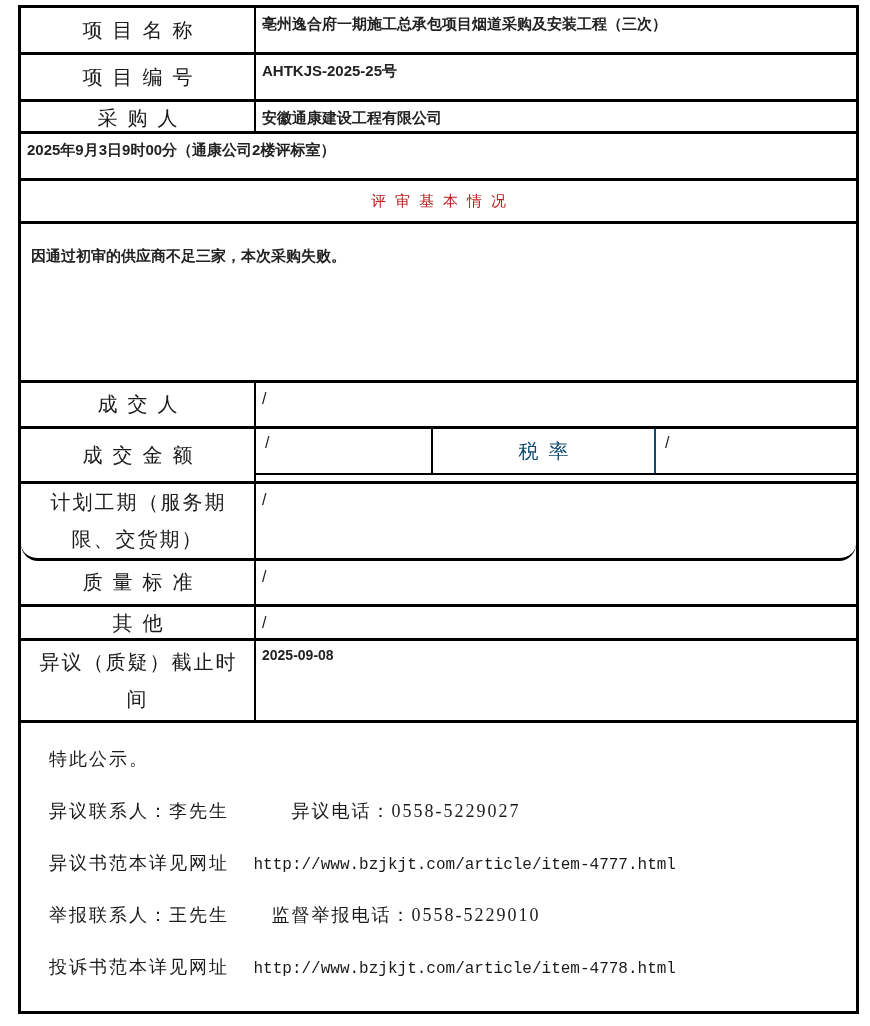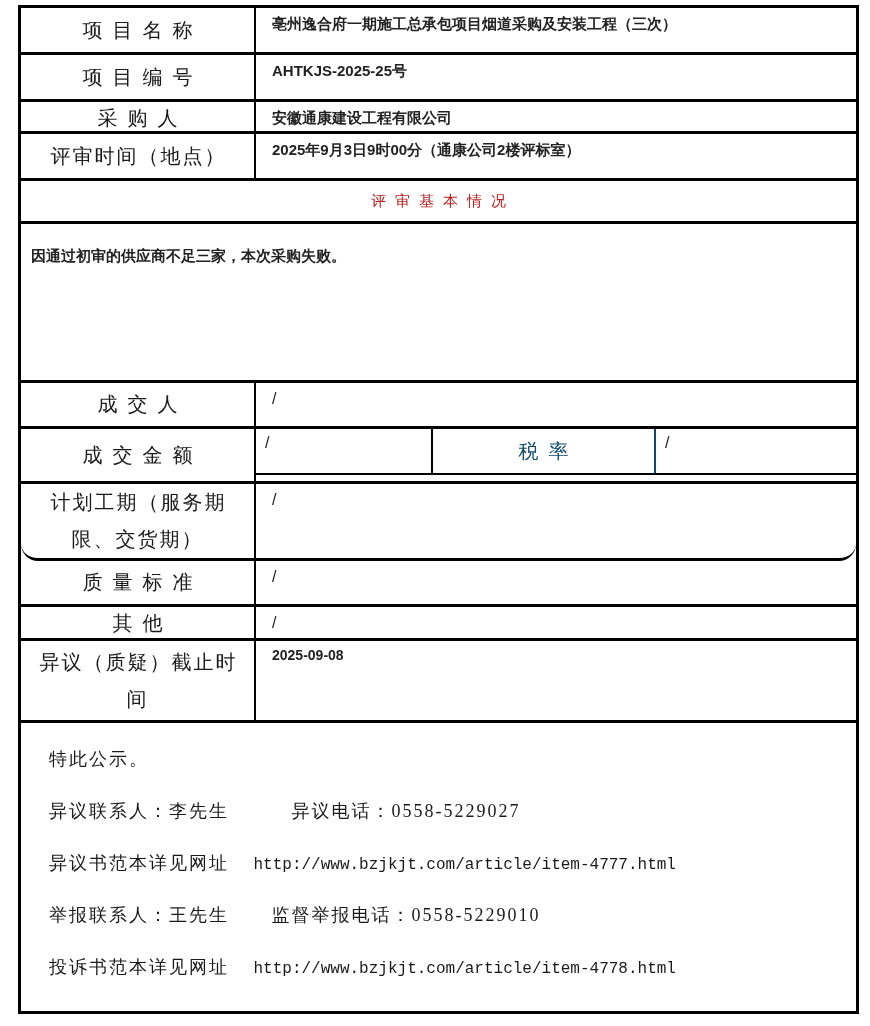--- a/index.html
+++ b/index.html
@@ -18,21 +18,21 @@
   }
   .row.last{border-bottom:none;flex:1 1 auto;}
   .label-cell{
     width:235px;box-sizing:border-box;border-right:2px solid #000;
     display:flex;align-items:center;justify-content:center;text-align:center;
     font-size:20px;line-height:1.85;color:#1a1a1a;padding:16px 12px;
   }
   .ls-wide{letter-spacing:10px;text-indent:10px;}
   .ls-mid{letter-spacing:2px;text-indent:2px;}
   .value-cell{
-    flex:1 1 auto;box-sizing:border-box;padding:5px 16px;
+    flex:1 1 auto;box-sizing:border-box;padding:5px 6px;
     font-family:"Liberation Sans","DejaVu Sans",sans-serif;
     font-weight:bold;font-size:15px;color:#222;line-height:1.4;
     overflow:hidden;
   }
   .value-slash{font-weight:normal;font-size:16px;}
   .header-cell{
     flex:1 1 auto;display:flex;align-items:center;justify-content:center;
     font-size:15px;letter-spacing:9px;text-indent:9px;color:#b91c1c;
   }
   .note-cell{
@@ -91,21 +91,20 @@
     <div class="label-cell ls-wide">项目编号</div>
     <div class="value-cell">AHTKJS-2025-25号</div>
   </div>
 
   <div class="row" style="height:32px;">
     <div class="label-cell ls-wide">采购人</div>
     <div class="value-cell">安徽通康建设工程有限公司</div>
   </div>
 
   <div class="row" style="height:47px;">
-    <div class="label-cell ls-mid">评审时间（地点）</div>
     <div class="value-cell">2025年9月3日9时00分（通康公司2楼评标室）</div>
   </div>
 
   <div class="row" style="height:43px;">
     <div class="header-cell">评审基本情况</div>
   </div>
 
   <div class="row" style="height:159px;">
     <div class="note-cell">因通过初审的供应商不足三家，本次采购失败。</div>
   </div>

